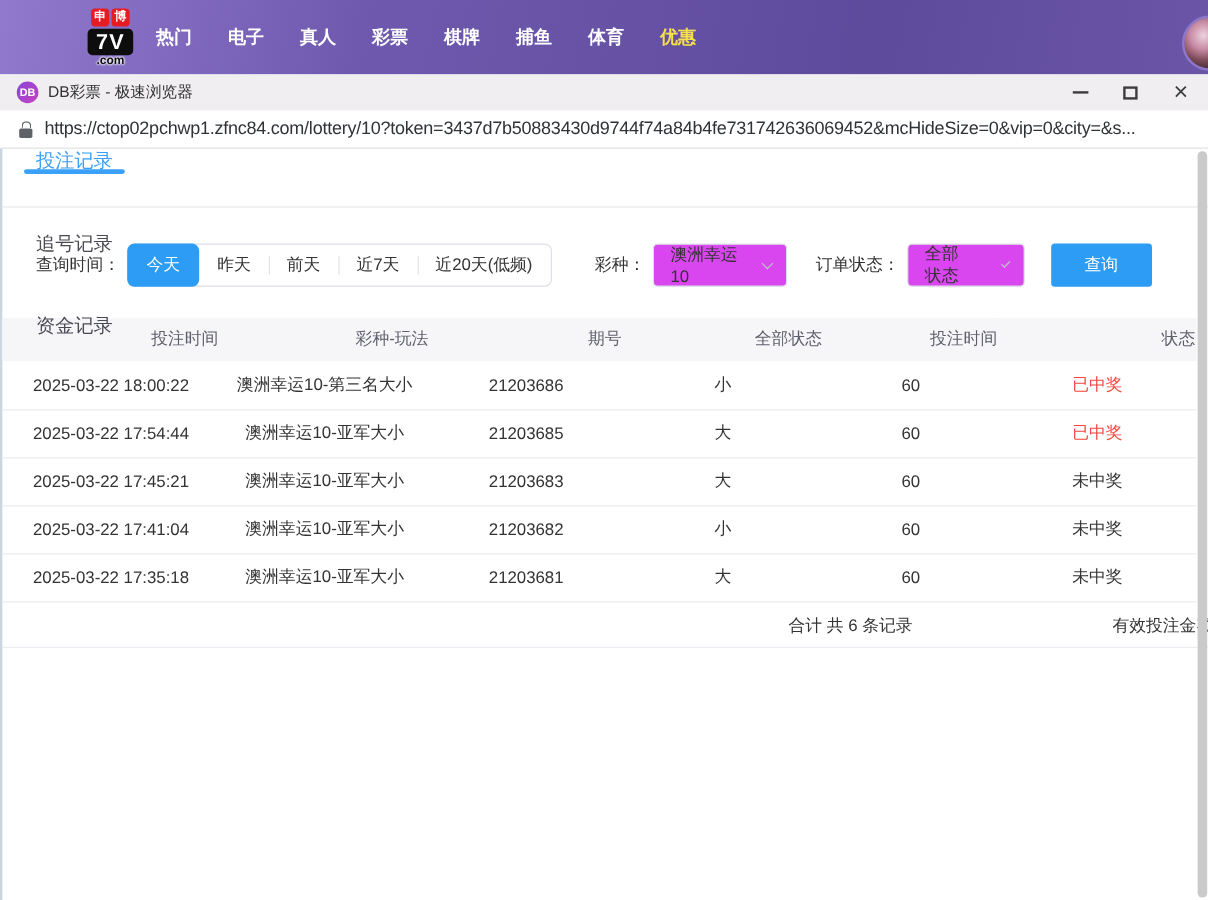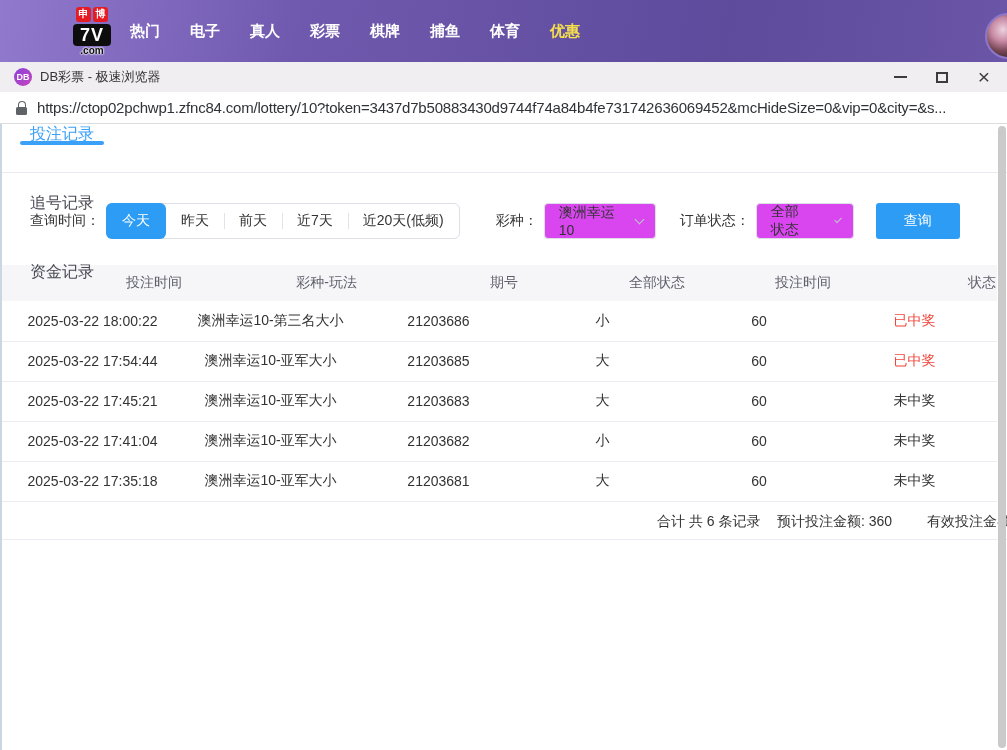--- a/index.html
+++ b/index.html
@@ -235,16 +235,15 @@
           <td>大</td>
           <td>60</td>
           <td class="status">未中奖</td>
         </tr>
       </tbody>
     </table>
   </div>
 
   <div class="summary">
     <span class="sum-count">合计 共 6 条记录</span>
-    <span class="sum-expected">预计投注金额: 360</span>
     <span class="sum-valid">有效投注金额</span>
   </div>
 </div>
 
 </body></html>

